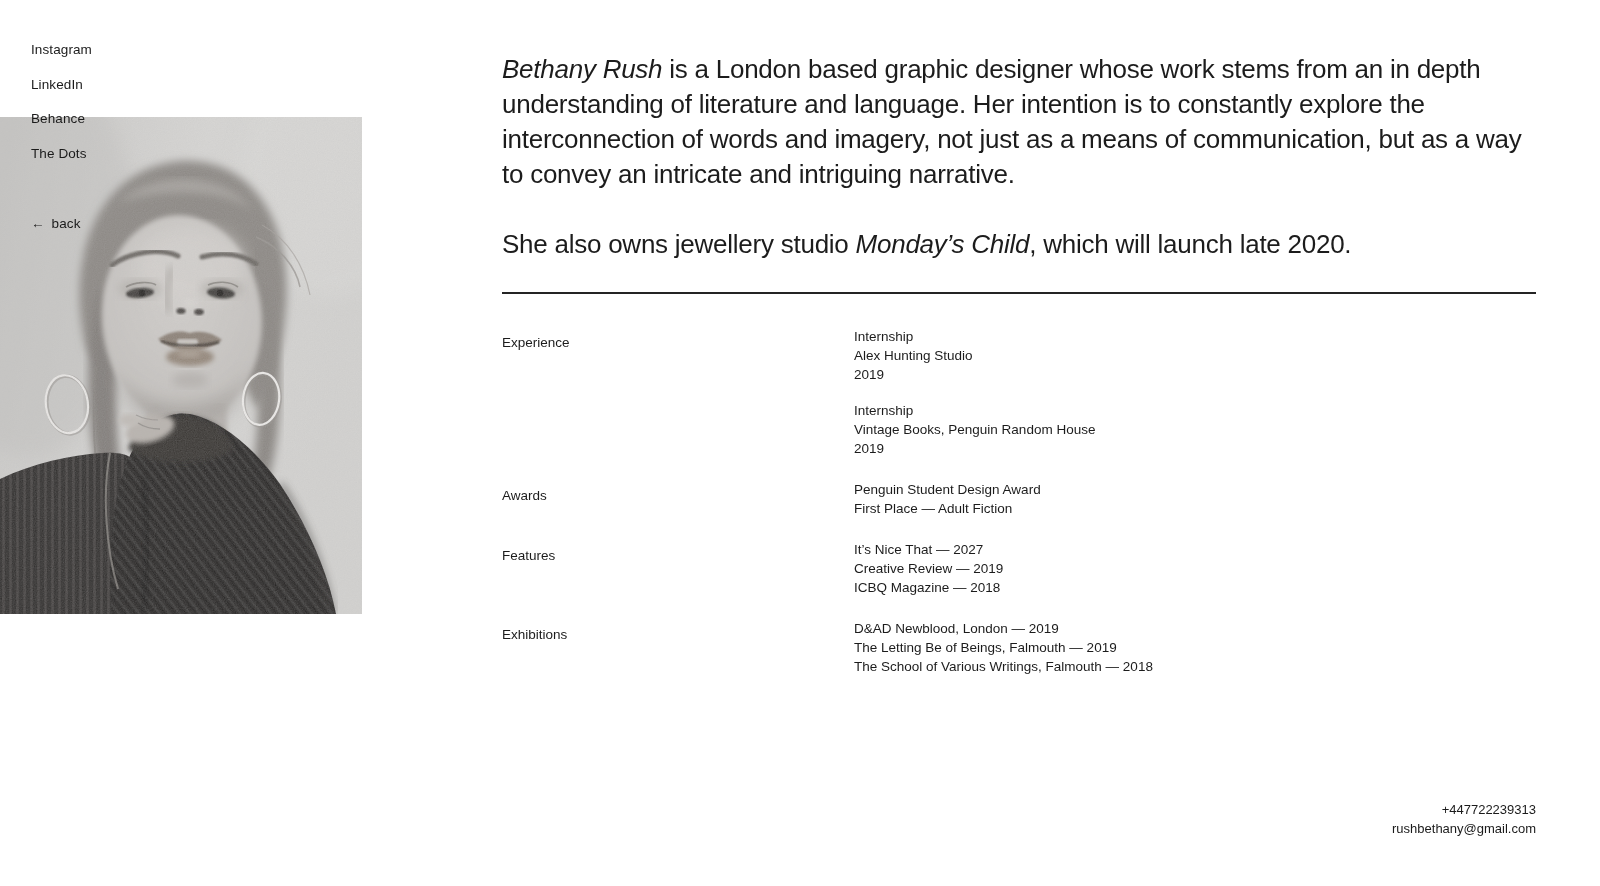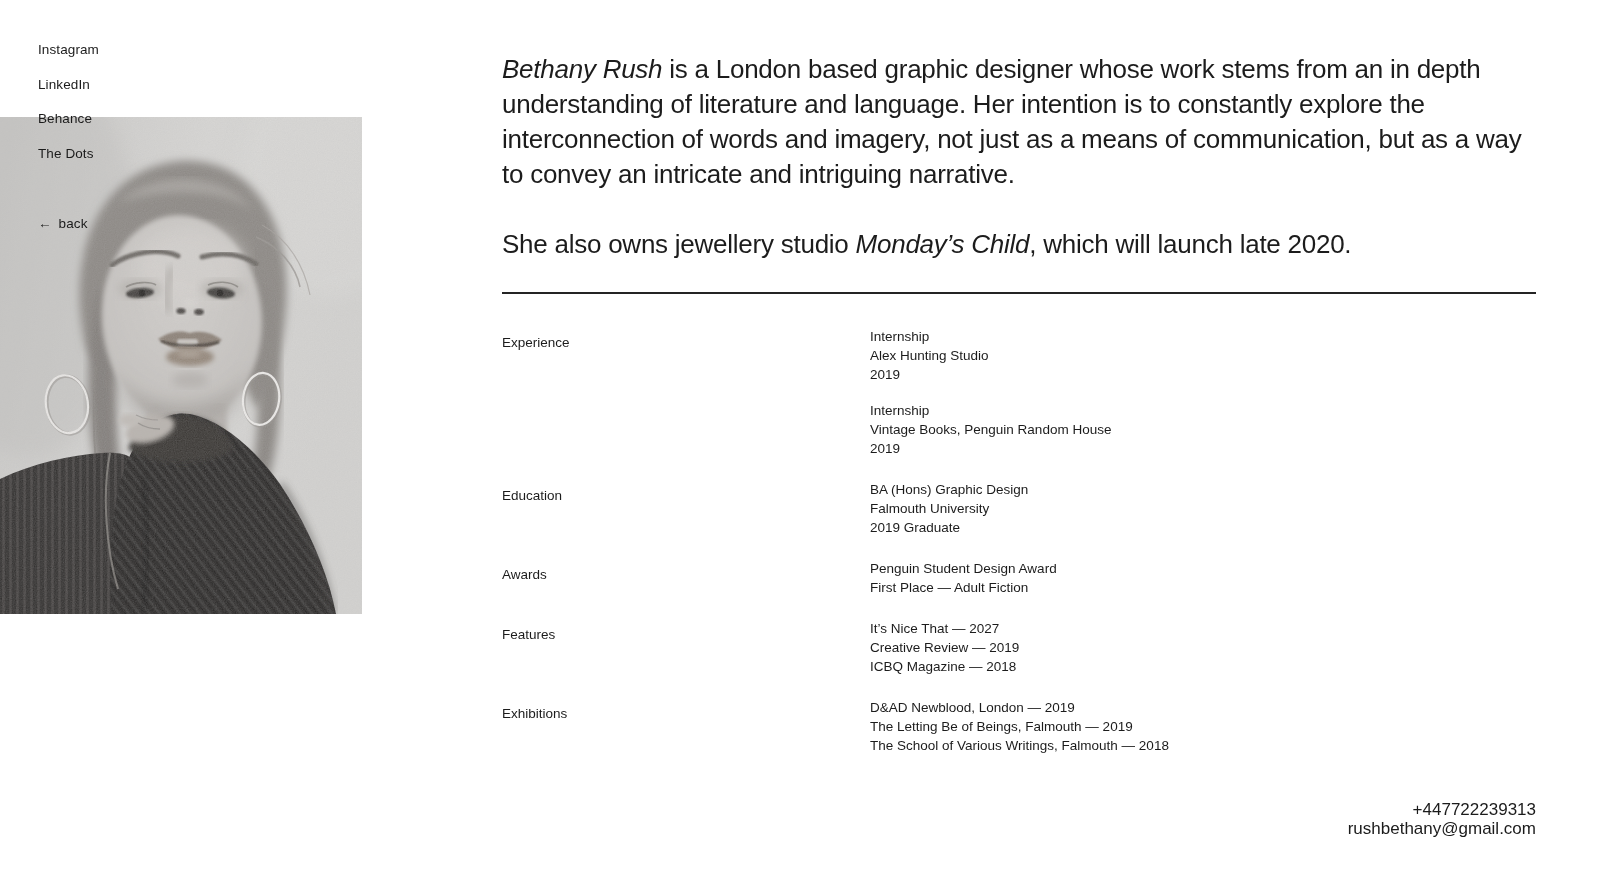--- a/index.html
+++ b/index.html
@@ -2,49 +2,49 @@
 <html><head>
 <meta charset="utf-8">
 <style>
   html, body { margin: 0; padding: 0; }
   body {
     width: 1600px; height: 886px; position: relative; overflow: hidden;
     background: #ffffff; color: #1b1b1b;
     font-family: "Liberation Sans", "DejaVu Sans", sans-serif;
     -webkit-font-smoothing: antialiased;
   }
-  a { color: #1b1b1b; text-decoration: none; cursor: pointer; margin-left: 7px; }
+  a { color: #1b1b1b; text-decoration: none; cursor: pointer; }
 
   
   .social-nav { position: absolute; left: 31px; top: 43px; z-index: 5; }
   .nav-link { display: block; font-size: 13.5px; line-height: 14px; margin-bottom: 20.7px; letter-spacing: 0.1px; }
   .back-link { margin-top: 56px; }
   .back-arrow { margin-right: 7px; }
 
   
   .portrait { position: absolute; left: 0; top: 117px; width: 362px; height: 497px; z-index: 1; }
   .portrait svg { display: block; width: 100%; height: 100%; }
 
   
   main { position: absolute; left: 502px; top: 0; width: 1034px; }
   .bio { margin: 0; font-size: 26px; line-height: 35px; letter-spacing: -0.25px; color: #1c1c1c; }
   .bio em { }
   .bio-first { margin-top: 52px; }
   .bio-second { margin-top: 35px; }
   .rule { margin-top: 30px; height: 2px; background: #242424; }
 
   .resume { margin-top: 33px; font-size: 13.5px; line-height: 19px; color: #1c1c1c; }
-  .row { display: flex; margin-bottom: 22px; gap: 16px; }
+  .row { display: flex; margin-bottom: 22px; }
   .row:last-child { margin-bottom: 15px; }
   .rlabel { width: 352px; flex: none; padding-top: 6px; }
   .rentries { flex: 1; }
   .entry { margin-bottom: 17px; }
   .entry:last-child { margin-bottom: 0; }
 
-  footer { position: absolute; right: 64px; top: 801px; text-align: right; font-size: 17px; line-height: 18.5px; }
+  footer { position: absolute; right: 64px; top: 801px; text-align: right; font-size: 13px; line-height: 18.5px; }
   .contact { display: block; }
 </style>
 </head>
 <body>
 
 <nav class="social-nav">
   <a class="nav-link" href="#">Instagram</a>
   <a class="nav-link" href="#">LinkedIn</a>
   <a class="nav-link" href="#">Behance</a>
   <a class="nav-link" href="#">The Dots</a>
@@ -185,30 +185,20 @@
           <div class="line">2019</div>
         </div>
         <div class="entry">
           <div class="line">Internship</div>
           <div class="line">Vintage Books, Penguin Random House</div>
           <div class="line">2019</div>
         </div>
       </div>
     </div>
 
-    <div class="row">
-      <div class="rlabel">Education</div>
-      <div class="rentries">
-        <div class="entry">
-          <div class="line">BA (Hons) Graphic Design</div>
-          <div class="line">Falmouth University</div>
-          <div class="line">2019 Graduate</div>
-        </div>
-      </div>
-    </div>
 
     <div class="row">
       <div class="rlabel">Awards</div>
       <div class="rentries">
         <div class="entry">
           <div class="line">Penguin Student Design Award</div>
           <div class="line">First Place — Adult Fiction</div>
         </div>
       </div>
     </div>

